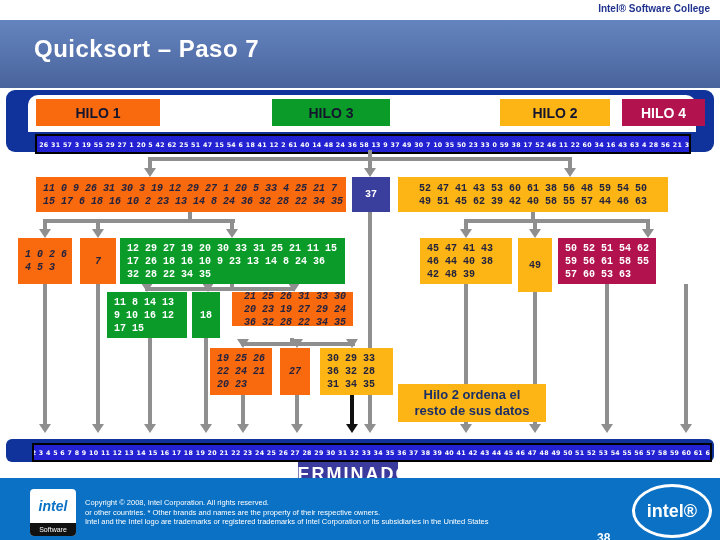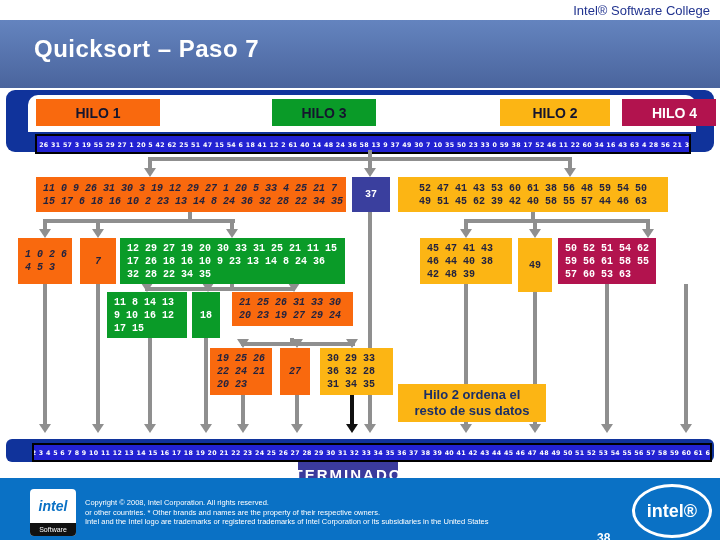--- a/index.html
+++ b/index.html
@@ -1,19 +1,19 @@
 <!DOCTYPE html>
 <html><head>
 <meta charset="utf-8">
 <style>
   html,body{margin:0;padding:0;background:#fff;}
   #slide{position:relative;width:720px;height:540px;background:#fff;overflow:hidden;
          font-family:"Liberation Sans",sans-serif;}
   
-  .college{position:absolute;top:3px;right:10px;font-size:13px;font-weight:normal;color:#21338f;}
+  .college{position:absolute;top:3px;right:10px;font-size:10px;font-weight:bold;color:#21338f;}
   .band{position:absolute;left:0;top:20px;width:720px;height:68px;
         background:linear-gradient(#6484bf,#4a649d);text-align:center;}
   .title{position:absolute;left:34px;top:15px;font-size:24px;font-weight:bold;color:#fff;letter-spacing:.5px;}
   
   .navy-panel{position:absolute;background:#10339b;border-radius:9px;}
   .white-band{position:absolute;left:28px;top:95px;width:668px;height:37px;background:#fff;border-radius:10px 10px 0 0;}
   .hilo{position:absolute;top:99px;height:27px;display:flex;align-items:center;justify-content:center;
         font-size:14px;font-weight:bold;color:#15152e;}
   
   .numbar{position:absolute;background:#2222d2;border:2px solid #000;color:#fff;
@@ -32,21 +32,21 @@
   .hline{position:absolute;height:4px;background:#8f8f8f;}
   .arr{position:absolute;width:0;height:0;border-left:6px solid transparent;
        border-right:6px solid transparent;border-top:9px solid #8f8f8f;}
   .blk{background:#111;} .arrblk{border-top-color:#111;}
   
   .note{position:absolute;left:398px;top:384px;width:148px;height:38px;background:#fcb514;
         display:flex;flex-direction:column;justify-content:center;text-align:center;
         font-size:13px;line-height:16px;font-weight:bold;color:#1c2f66;}
   
   .terminado{position:absolute;left:298px;top:462px;width:100px;height:24px;background:#3b3b9d;
-             color:#fff;font-weight:bold;font-size:15px;letter-spacing:2px;
+             color:#fff;font-weight:bold;font-size:18px;letter-spacing:2px;
              display:flex;align-items:center;justify-content:center;}
   .footer{position:absolute;left:0;top:478px;width:720px;height:62px;background:#0a71c5;}
   .badge{position:absolute;left:30px;top:11px;width:46px;height:47px;background:#fff;border-radius:4px;
          overflow:hidden;display:flex;flex-direction:column;}
   .badge .mark{flex:1;display:flex;align-items:center;justify-content:center;
                color:#0a71c5;font-weight:bold;font-size:14px;font-style:italic;}
   .badge .sw{height:13px;background:#111;color:#fff;font-size:7px;display:flex;align-items:center;justify-content:center;}
   .copy{position:absolute;left:85px;top:20px;width:500px;color:#fff;font-size:7.5px;line-height:9.5px;}
   .pageno{position:absolute;left:597px;top:18px;color:#fff;font-size:12px;font-weight:bold;margin-top:35px;}
   .swirl{position:absolute;left:632px;top:6px;width:74px;height:48px;border:3px solid #fff;
@@ -59,23 +59,23 @@
 <div id="slide">
 
   <div class="college">Intel® Software College</div>
   <div class="band">
     <div class="title">Quicksort – Paso 7</div>
   </div>
 
   <div class="navy-panel" style="left:6px;top:90px;width:708px;height:62px;"></div>
   <div class="white-band"></div>
   <div class="hilo" style="left:36px;width:124px;background:#f9690e;">HILO 1</div>
-  <div class="hilo" style="left:272px;width:104px;background:#0a9b28;">HILO 3</div>
+  <div class="hilo" style="left:272px;width:118px;background:#0a9b28;">HILO 3</div>
   <div class="hilo" style="left:500px;width:110px;background:#fcb514;">HILO 2</div>
-  <div class="hilo" style="left:622px;width:83px;background:#b2134e;color:#fff;padding-left:11px;">HILO 4</div>
+  <div class="hilo" style="left:622px;width:83px;background:#b2134e;color:#fff;">HILO 4</div>
 
   <div class="numbar" style="left:35px;top:134px;width:652px;height:16px;">32 44 8 26 31 57 3 19 55 29 27 1 20 5 42 62 25 51 47 15 54 6 18 41 12 2 61 40 14 48 24 36 58 13 9 37 49 30 7 10 35 50 23 33 0 59 38 17 52 46 11 22 60 34 16 43 63 4 28 56 21 39 45 53</div>
 
   <div class="navy-panel" style="left:6px;top:439px;width:708px;height:23px;border-radius:6px;"></div>
 
   <div class="vline" style="left:368px;top:150px;height:8px;"></div>
   <div class="hline" style="left:148px;top:157px;width:424px;"></div>
   <div class="vline" style="left:148px;top:157px;height:12px;"></div>
   <div class="arr" style="left:144px;top:168px;"></div>
   <div class="vline" style="left:368px;top:157px;height:12px;"></div>
@@ -178,23 +178,24 @@
   </div>
 
   <div class="cell c-green" style="left:107px;top:292px;width:80px;height:46px;">
     <div>11 8 14 13</div>
     <div>9 10 16 12</div>
     <div>17 15</div>
   </div>
   <div class="cell c-green ctr" style="left:192px;top:292px;width:28px;height:46px;">
     <div>18</div>
   </div>
-  <div class="cell c-orange" style="left:232px;top:292px;width:121px;height:34px;">
+  <div class="cell c-orange" style="left:232px;top:292px;width:121px;height:34px;align-items:flex-end;">
     <div>21 25 26 31 33 30</div>
     <div>20 23 19 27 29 24</div>
+    <div>36 32 28 22 34 35</div>
   </div>
 
   <div class="cell c-orange" style="left:210px;top:348px;width:62px;height:47px;">
     <div>19 25 26</div>
     <div>22 24 21</div>
     <div>20 23</div>
   </div>
   <div class="cell c-orange ctr" style="left:280px;top:348px;width:30px;height:47px;">
     <div>27</div>
   </div>

